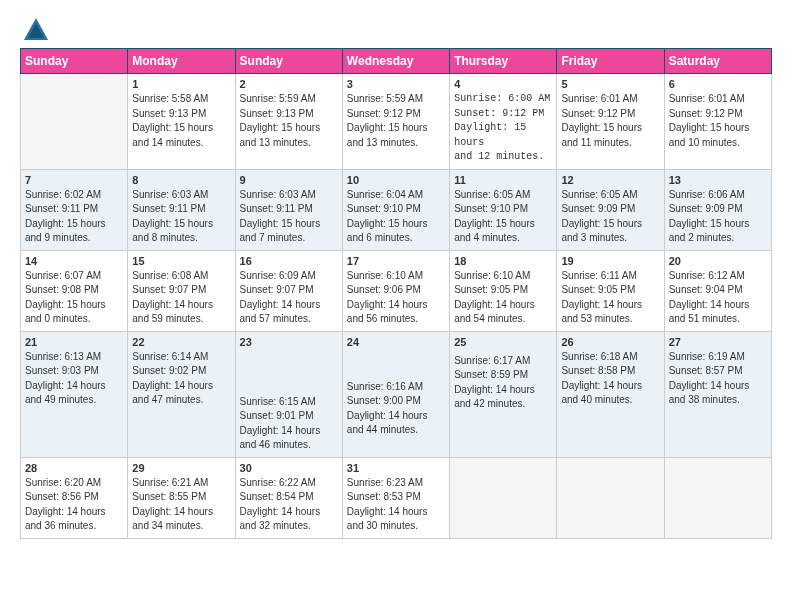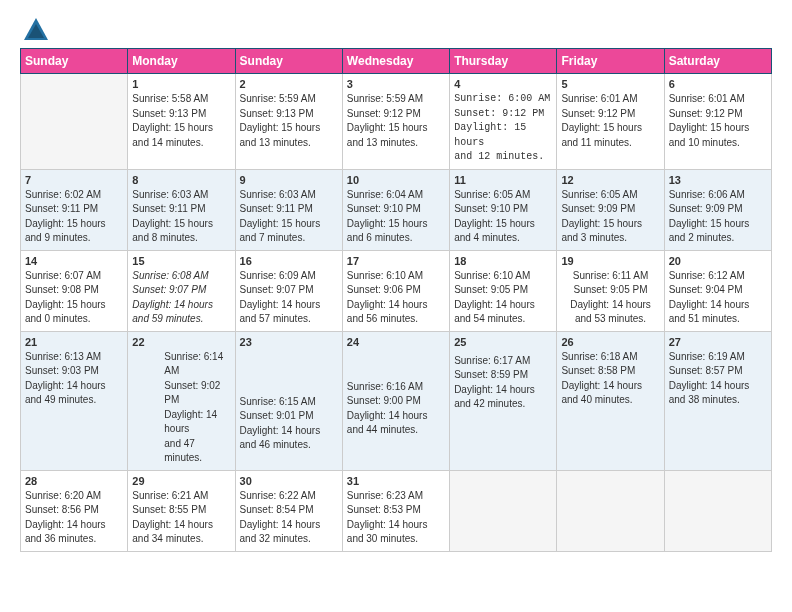--- a/index.html
+++ b/index.html
@@ -232,21 +232,21 @@
         <tr>
           <td>
             <span class="day-num">14</span>
             <div class="day-info" style="white-space: pre-line;">Sunrise: 6:07 AM
 Sunset: 9:08 PM
 Daylight: 15 hours
 and 0 minutes.</div>
           </td>
           <td>
             <span class="day-num">15</span>
-            <div class="day-info" style="white-space: pre-line; font-style: italic;">Sunrise: 6:08 AM
+            <div class="day-info" style="white-space: pre-line;">Sunrise: 6:08 AM
 Sunset: 9:07 PM
 Daylight: 14 hours
 and 59 minutes.</div>
           </td>
           <td>
             <span class="day-num">16</span>
             <div class="day-info" style="white-space: pre-line;">Sunrise: 6:09 AM
 Sunset: 9:07 PM
 Daylight: 14 hours
 and 57 minutes.</div>
@@ -260,21 +260,21 @@
           </td>
           <td>
             <span class="day-num">18</span>
             <div class="day-info" style="white-space: pre-line;">Sunrise: 6:10 AM
 Sunset: 9:05 PM
 Daylight: 14 hours
 and 54 minutes.</div>
           </td>
           <td>
             <span class="day-num">19</span>
-            <div class="day-info" style="white-space: pre-line; text-align: center;">Sunrise: 6:11 AM
+            <div class="day-info" style="white-space: pre-line;">Sunrise: 6:11 AM
 Sunset: 9:05 PM
 Daylight: 14 hours
 and 53 minutes.</div>
           </td>
           <td>
             <span class="day-num">20</span>
             <div class="day-info" style="white-space: pre-line;">Sunrise: 6:12 AM
 Sunset: 9:04 PM
 Daylight: 14 hours
 and 51 minutes.</div>
@@ -283,21 +283,21 @@
         <tr class="row-alt">
           <td>
             <span class="day-num">21</span>
             <div class="day-info" style="white-space: pre-line;">Sunrise: 6:13 AM
 Sunset: 9:03 PM
 Daylight: 14 hours
 and 49 minutes.</div>
           </td>
           <td>
             <span class="day-num">22</span>
-            <div class="day-info" style="white-space: pre-line; margin-left: 32px;">Sunrise: 6:14 AM
+            <div class="day-info" style="white-space: pre-line;">Sunrise: 6:14 AM
 Sunset: 9:02 PM
 Daylight: 14 hours
 and 47 minutes.</div>
           </td>
           <td>
             <span class="day-num">23</span>
             <div class="day-info" style="white-space: pre-line; margin-top: 47px;">Sunrise: 6:15 AM
 Sunset: 9:01 PM
 Daylight: 14 hours
 and 46 minutes.</div>

